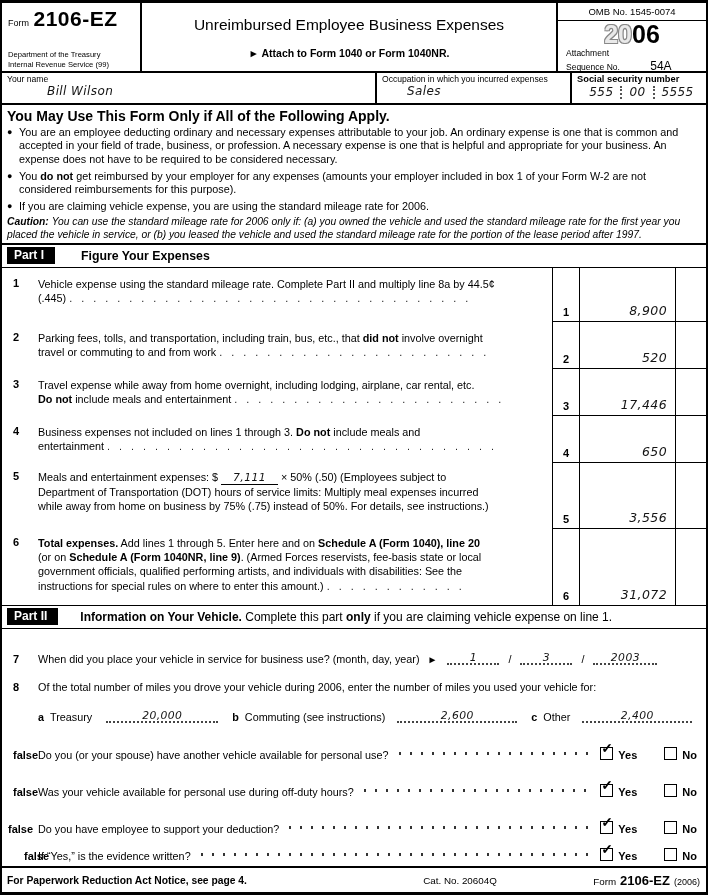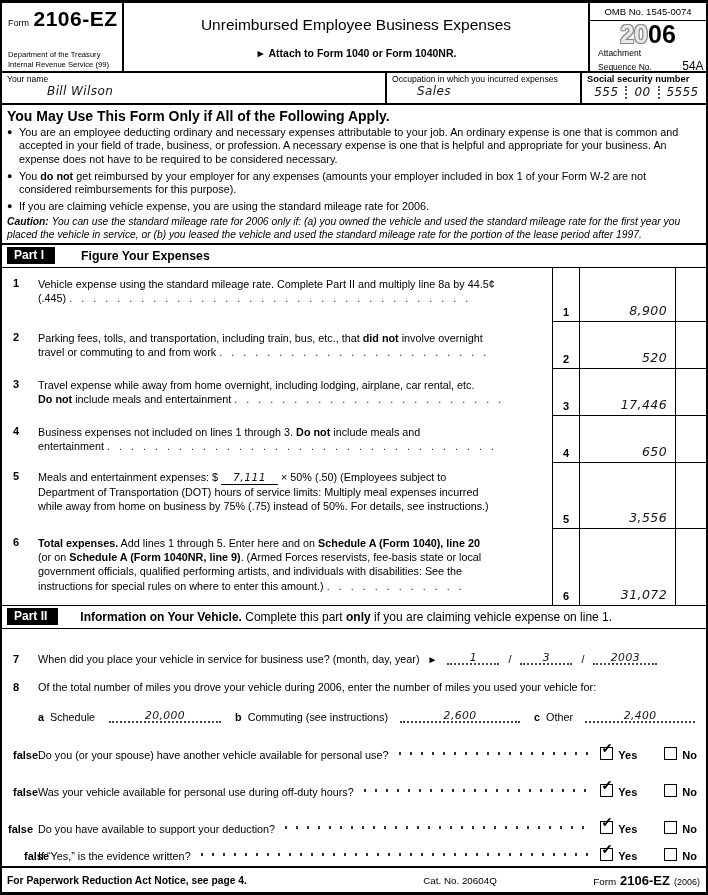--- a/index.html
+++ b/index.html
@@ -10,40 +10,40 @@
     display:flex;flex-direction:column;
   }
   .b{font-weight:700;}
   .i{font-style:italic;}
   .u{border-bottom:1px solid #000;padding:0 12px;}
   .hand{font-family:"DejaVu Sans",sans-serif;font-style:italic;letter-spacing:.4px;color:#141414;}
   .leader{letter-spacing:3px;color:#222;white-space:nowrap;}
 
   
   .hdr{display:flex;height:68px;border-bottom:2px solid #000;}
-  .hdr-left{width:122px;border-right:2px solid #000;padding:4px 4px 2px 6px;box-sizing:border-box;display:flex;flex-direction:column;justify-content:space-between;}
+  .hdr-left{width:140px;border-right:2px solid #000;padding:4px 4px 2px 6px;box-sizing:border-box;display:flex;flex-direction:column;justify-content:space-between;}
   .form-word{font-size:9px;}
   .form-number{font-size:21px;font-weight:700;letter-spacing:.5px;}
   .agency{font-size:7.6px;line-height:1.25;}
   .hdr-center{flex:1;display:flex;flex-direction:column;align-items:center;justify-content:space-around;padding:6px 4px;}
   .title{font-size:15.5px;font-weight:400;text-align:right;}
   .attach{font-size:10.5px;font-weight:700;text-align:center;}
-  .hdr-right{width:118px;border-left:2px solid #000;box-sizing:border-box;display:flex;flex-direction:column;}
+  .hdr-right{width:150px;border-left:2px solid #000;box-sizing:border-box;display:flex;flex-direction:column;}
   .omb{font-size:9.5px;text-align:center;padding:3px 2px;border-bottom:1px solid #000;}
   .year{text-align:center;font-size:25px;font-weight:700;line-height:1;padding-top:1px;}
   .year-outline{color:#e9e9e9;text-shadow:-1px -1px 0 #888,1px -1px 0 #888,-1px 1px 0 #888,1px 1px 0 #888;}
   .attach-seq{font-size:8.5px;line-height:1.25;padding:1px 0 2px 8px;}
   .seq-no{font-size:12px;font-weight:400;margin-left:28px;}
 
   
   .idrow{display:flex;height:31px;border-bottom:2px solid #000;}
   .idcell{box-sizing:border-box;padding:1px 0 0 5px;}
   .id-name{flex:1;}
   .id-occ{width:195px;border-left:2px solid #000;}
-  .id-ssn{width:126px;border-left:2px solid #000;}
+  .id-ssn{width:136px;border-left:2px solid #000;}
   .idlabel{font-size:8.6px;display:block;}
   .idlabel-bold{font-weight:700;font-size:9.3px;}
   .idvalue{font-size:12px;display:block;padding-left:40px;}
   .idvalue-occ{padding-left:25px;}
   .ssn-value{display:flex;align-items:center;justify-content:center;font-size:12px;gap:7px;padding-top:1px;}
   .ssn-sep{border-left:2px dotted #555;height:13px;}
 
   
   .elig{height:146px;box-sizing:border-box;border-bottom:2px solid #000;padding:3px 6px 0 5px;}
   .elig-heading{font-size:14px;font-weight:700;margin-bottom:2px;}
@@ -270,21 +270,21 @@
       <span class="entry ent-y hand">2003</span>
     </div>
 
     <div class="p2row row8">
       <span class="lnum">8</span>
       <span>Of the total number of miles you drove your vehicle during 2006, enter the number of miles you used your vehicle for:</span>
     </div>
 
     <div class="p2row row8abc">
       <span class="subtag ml36">a</span>
-      <span>Schedule</span>
+      <span>Treasury</span>
       <span class="entry ent-a hand">20,000</span>
       <span class="subtag ml14">b</span>
       <span>Commuting (see instructions)</span>
       <span class="entry ent-b hand">2,600</span>
       <span class="subtag ml14">c</span>
       <span>Other</span>
       <span class="entry ent-c hand">2,400</span>
     </div>
 
     <div class="p2row qrow">
@@ -316,21 +316,21 @@
       </span>
       <span class="gap18"></span>
       <span class="cbgroup">
         <span class="cb"></span>
         <span class="cblabel">No</span>
       </span>
     </div>
 
     <div class="p2row qrow">
       <span class="lnum" style="padding-left:6px">false</span>
-      <span class="qtext">Do you have available to support your deduction?</span>
+      <span class="qtext">Do you have employee to support your deduction?</span>
       <span class="dotfill"></span>
       <span class="cbgroup">
         <span class="cb">
             <span class="check">✓</span>
           </span>
         <span class="cblabel">Yes</span>
       </span>
       <span class="gap18"></span>
       <span class="cbgroup">
         <span class="cb"></span>

